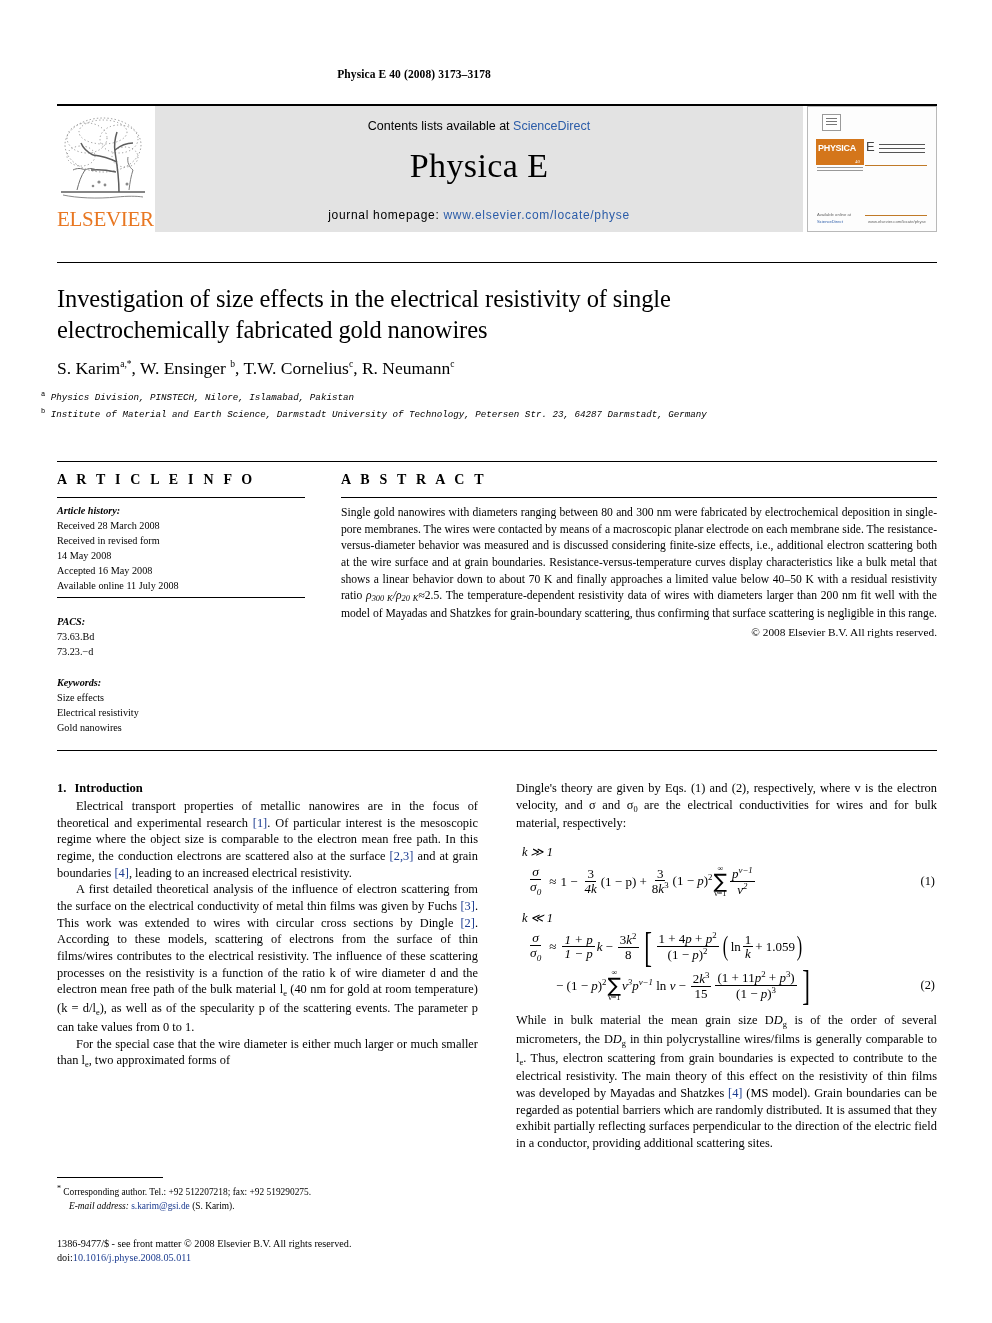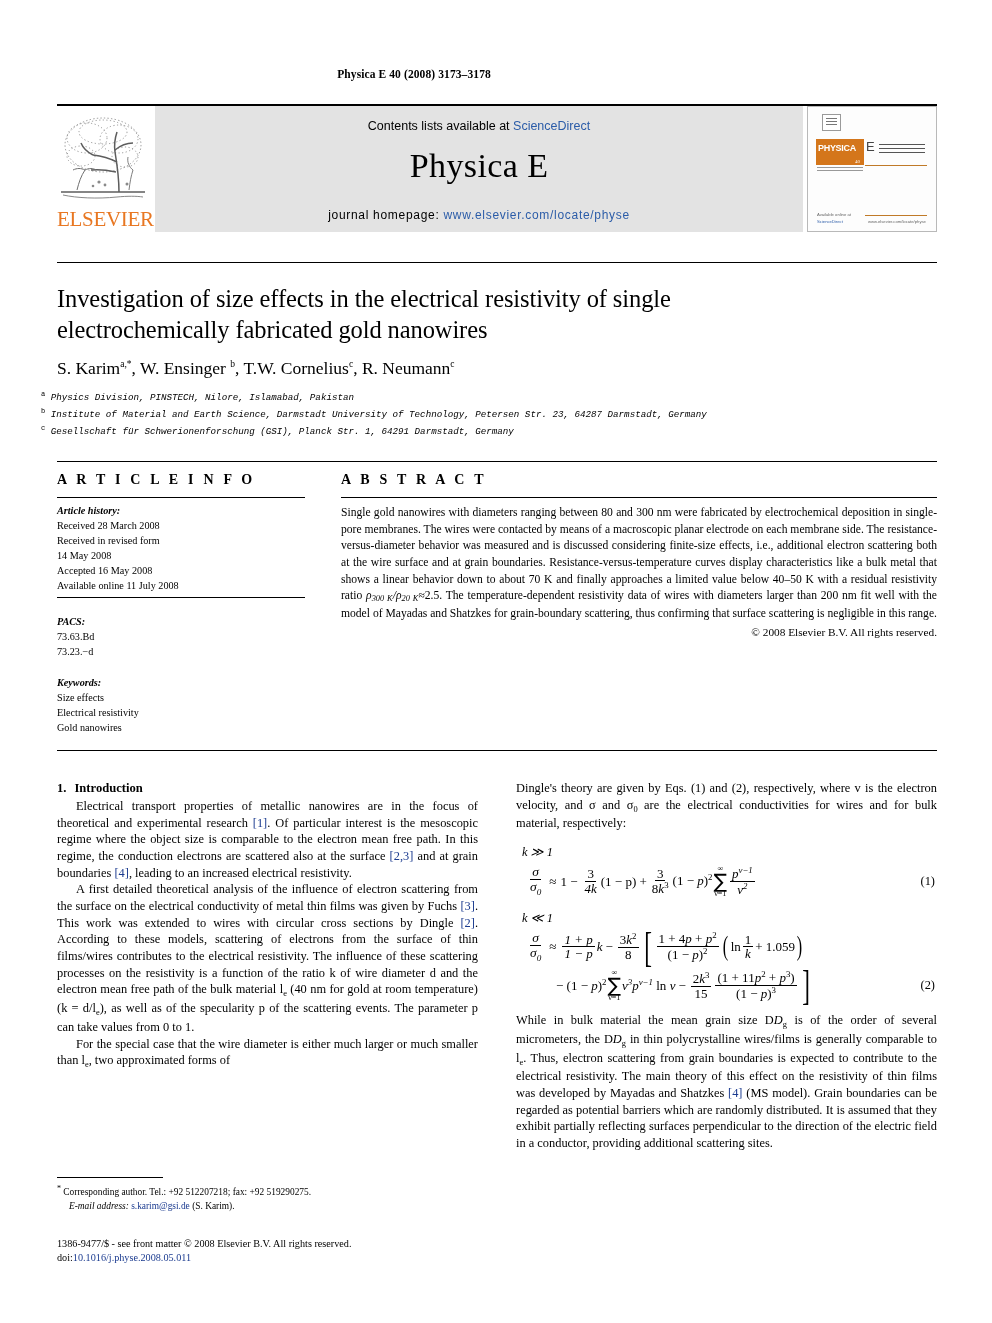--- a/index.html
+++ b/index.html
@@ -447,21 +447,20 @@
   <div class="authors">
     <span><span>S. Karim</span><sup>a,*</sup></span>,
     <span><span>W. Ensinger</span> <sup>b</sup></span>,
     <span><span>T.W. Cornelius</span><sup>c</sup></span>,
     <span><span>R. Neumann</span><sup>c</sup></span>
   </div>
 
   <div class="affils">
     <div><sup>a</sup> <span>Physics Division, PINSTECH, Nilore, Islamabad, Pakistan</span></div>
     <div><sup>b</sup> <span>Institute of Material and Earth Science, Darmstadt University of Technology, Petersen Str. 23, 64287 Darmstadt, Germany</span></div>
-    <div><sup>c</sup> <span>Gesellschaft für Schwerionenforschung (GSI), Planck Str. 1, 64291 Darmstadt, Germany</span></div>
   </div>
 
   <div class="info-rule-top"></div>
 
   <div class="col-info">
     <div class="sec-head">A R T I C L E   I N F O</div>
     <div class="thin-rule"></div>
     <div class="info-block">
       <div class="lbl">Article history:</div>
       <div>Received 28 March 2008</div>

